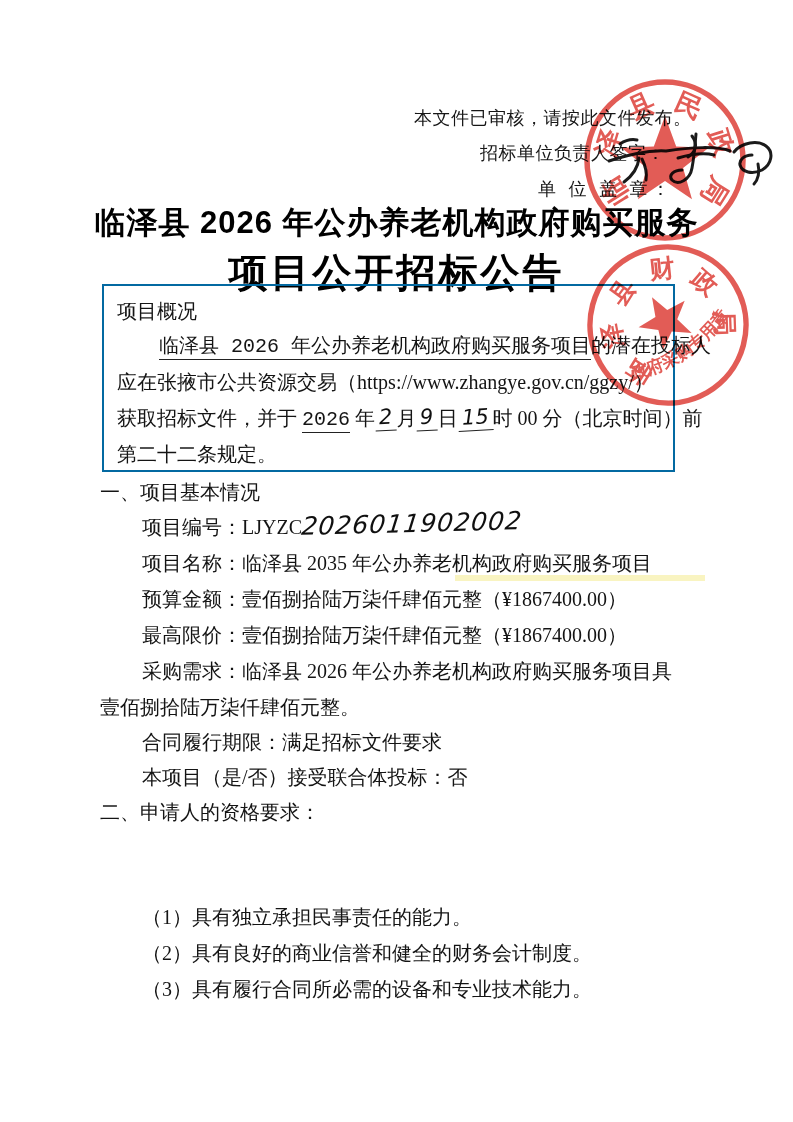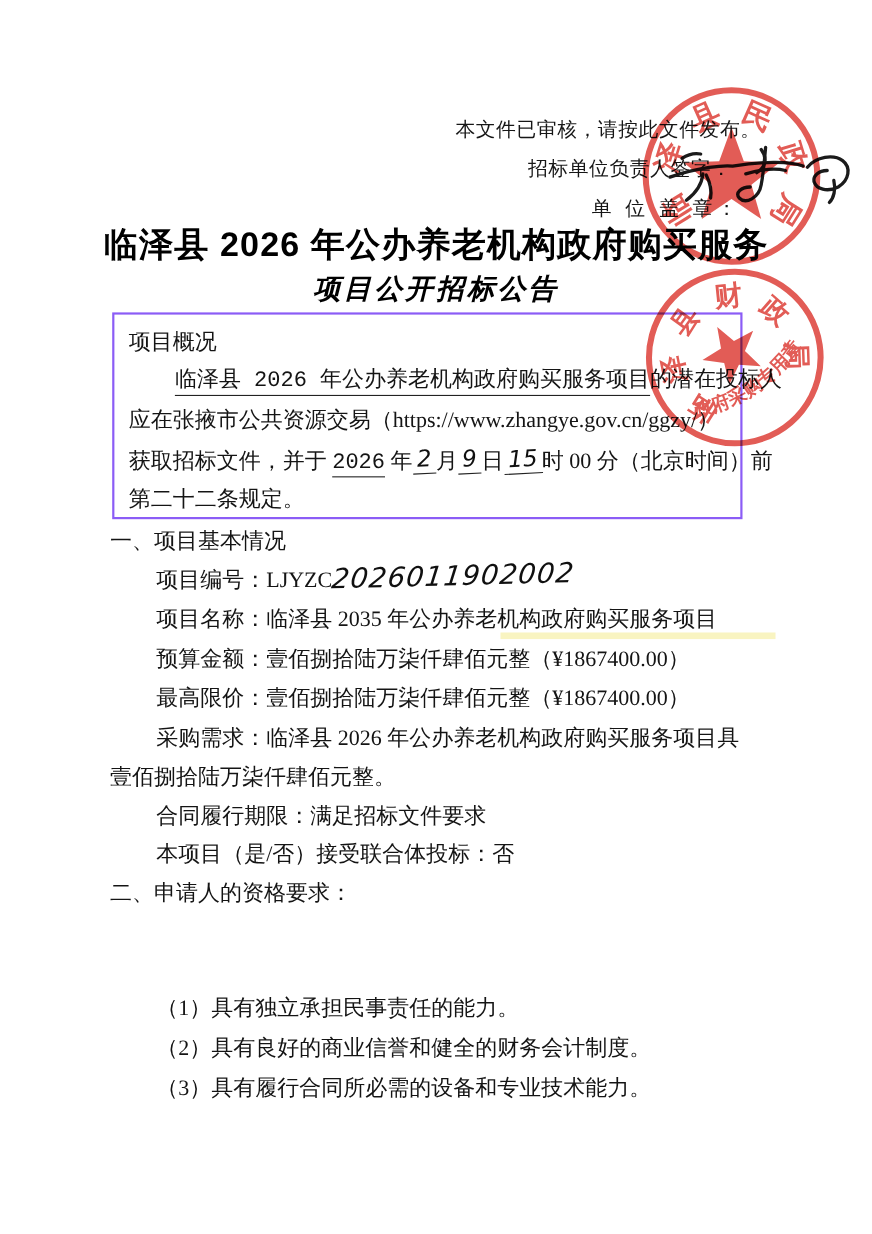--- a/index.html
+++ b/index.html
@@ -5,22 +5,22 @@
   html,body{margin:0;padding:0;background:#e8e8e8;}
   .page{position:relative;width:793px;height:1122px;background:#ffffff;overflow:hidden;
         font-family:"Liberation Serif","DejaVu Serif",serif;color:#1a1a1a;margin:0 auto;}
   .toptext{position:absolute;white-space:nowrap;font-size:18px;color:#161616;text-align:right;}
   .audit{left:414px;top:106px;letter-spacing:0.5px;}
   .signer{left:480px;top:141px;letter-spacing:0.5px;}
   .stamp{left:538px;top:177px;letter-spacing:4px;}
   .title{position:absolute;left:0;width:100%;text-align:center;margin:0;color:#000;
          font-family:"Liberation Sans","DejaVu Sans",sans-serif;font-weight:bold;}
   .title1{top:202px;font-size:31px;letter-spacing:1px;}
-  .title2{top:246px;font-size:25px;letter-spacing:3px;font-style:italic;}
-  .obox{position:absolute;left:102px;top:284px;width:569px;height:184px;border:2px solid #8b5cf6;}
+  .title2{top:246px;font-size:39px;letter-spacing:3px;}
+  .obox{position:absolute;left:102px;top:284px;width:569px;height:184px;border:2px solid #0369a1;}
   .oline{position:absolute;left:13px;white-space:nowrap;font-size:20px;line-height:26px;color:#141414;}
   .bline{position:absolute;left:100px;white-space:nowrap;font-size:20px;line-height:27px;color:#141414;}
   .ind{padding-left:42px;}
   .u{border-bottom:1.5px solid #222;padding-bottom:1px;font-family:Liberation Mono, monospace;}
   .hand{font-family:"DejaVu Sans",sans-serif;font-style:italic;color:#101010;display:inline-block;}
   .hand-num{font-size:25px;letter-spacing:1px;transform:skewX(-8deg) rotate(-1.5deg);position:relative;top:-2px;}
   .hand-date{font-size:21px;padding:0 4px;border-bottom:1.6px solid #222;transform:rotate(-3deg);position:relative;top:-1px;}
   .signature{position:absolute;left:606px;top:124px;z-index:3;}
   .seal{position:absolute;mix-blend-mode:multiply;opacity:0.9;z-index:4;}
   .sealchar{font-family:"Liberation Serif","DejaVu Serif",serif;font-weight:bold;text-anchor:middle;}

